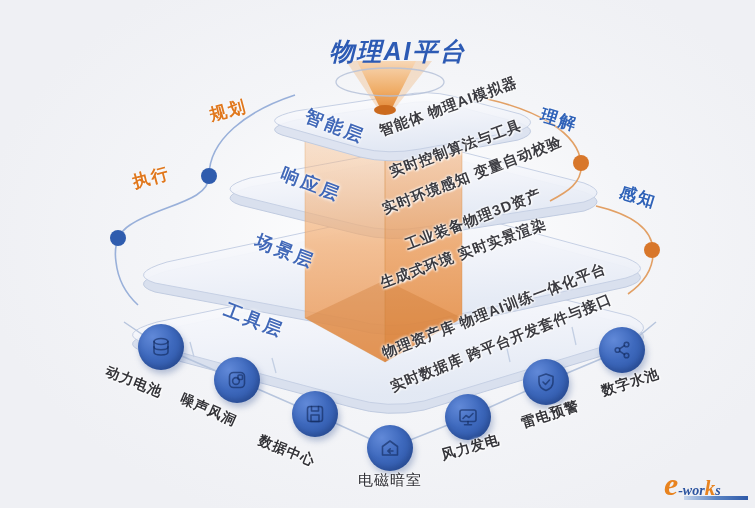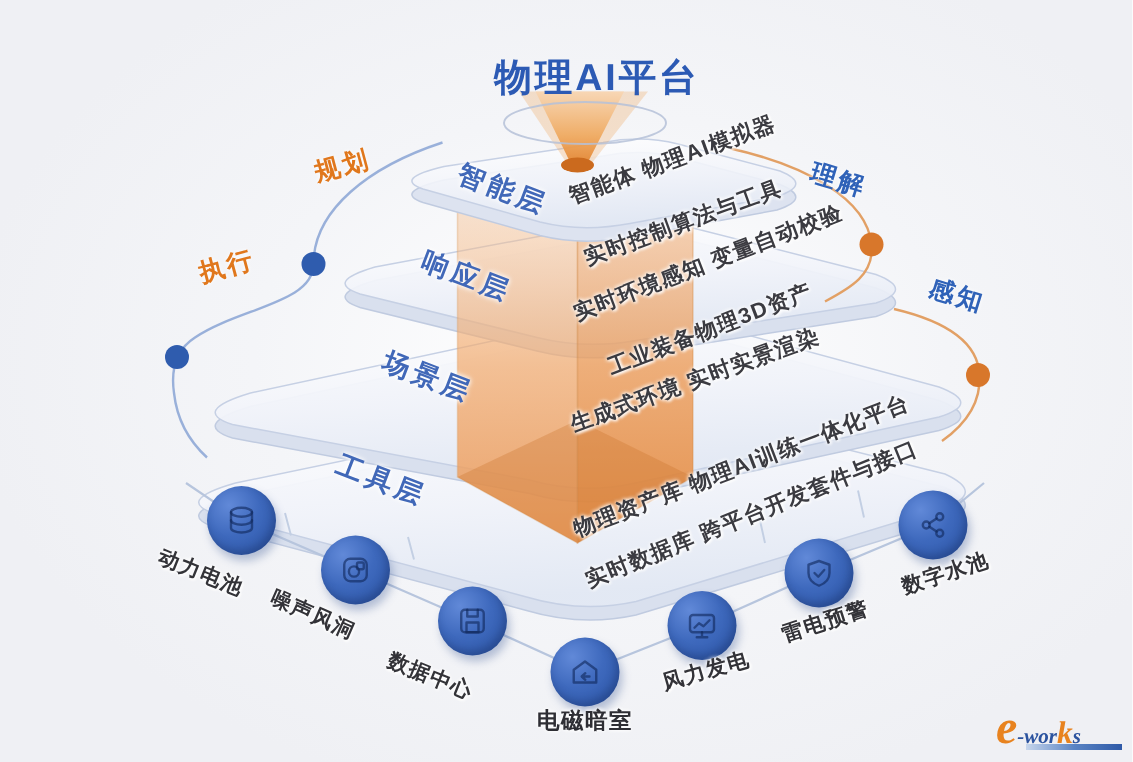--- a/index.html
+++ b/index.html
@@ -1,36 +1,36 @@
 <!DOCTYPE html>
 <html><head>
 <meta charset="utf-8">
 <style>
   html,body{margin:0;padding:0;}
   body{font-family:"Liberation Sans","DejaVu Sans",sans-serif;}
   #stage{position:relative;width:755px;height:508px;overflow:hidden;
          background:radial-gradient(ellipse 420px 300px at 400px 240px,#ffffff 0%,#f4f5f8 55%,#eff0f4 100%);}
   #stage svg.scene{position:absolute;left:0;top:0;}
   .txt{position:absolute;white-space:nowrap;transform-origin:left center;}
-  .title{font-size:25px;font-weight:bold;color:#2c5ab4;letter-spacing:2px;text-align:center;width:240px;}
+  .title{font-size:25px;font-weight:bold;color:#2c5ab4;letter-spacing:2px;text-align:center;width:240px;font-style:italic;}
   .layer-name{font-size:18px;font-weight:bold;color:#4168b8;letter-spacing:3px;
               text-shadow:0 0 3px #fff,0 0 4px #fff;}
   .content-row{font-size:14.5px;font-weight:bold;color:#3b3b41;letter-spacing:1px;
                text-shadow:0 0 3px #fff,0 0 3px #fff,1px 1px 2px #ffffff;}
   .side-label{font-size:17px;font-weight:bold;letter-spacing:2px;text-shadow:0 0 3px #fff;}
   .side-orange{color:#e0771c;}
   .side-blue{color:#2f62b8;}
   .fac-circle{position:absolute;width:46px;height:46px;border-radius:50%;
               background:radial-gradient(circle at 32% 28%,#6189d8 0%,#3e69bd 45%,#2c55a6 100%);
               box-shadow:2px 4px 6px rgba(60,90,150,.35), inset -2px -3px 6px rgba(20,40,90,.35);
               display:flex;align-items:center;justify-content:center;}
   .fac-circle svg{stroke:rgba(16,40,92,.62);fill:none;stroke-width:1.6;stroke-linecap:round;stroke-linejoin:round;}
   .fac-label{font-size:14px;font-weight:bold;color:#333338;letter-spacing:1px;
              text-shadow:0 0 3px #fff,0 0 3px #fff,1px 1px 2px #fff;}
-  .fac-label-flat{font-size:15px;font-weight:bold;color:#2e2e34;letter-spacing:1px;
+  .fac-label-flat{font-size:15px;font-weight:normal;color:#2e2e34;letter-spacing:1px;
              text-shadow:0 0 3px #fff,0 0 3px #fff;}
   #logo{position:absolute;left:664px;top:468px;font-style:italic;font-weight:bold;
         font-family:"Liberation Serif","DejaVu Serif",serif;}
   #logo .lg-e{font-size:32px;color:#e8831f;line-height:1;}
   #logo .lg-b{font-size:14px;color:#2b539f;}
   #logo .lg-k{font-size:21px;color:#e8831f;}
   #logo-bar{position:absolute;left:684px;top:496px;width:64px;height:4px;
             background:linear-gradient(to right,#c7d6ec,#5a84c4,#2f5aa8);}
 </style>
 </head>

